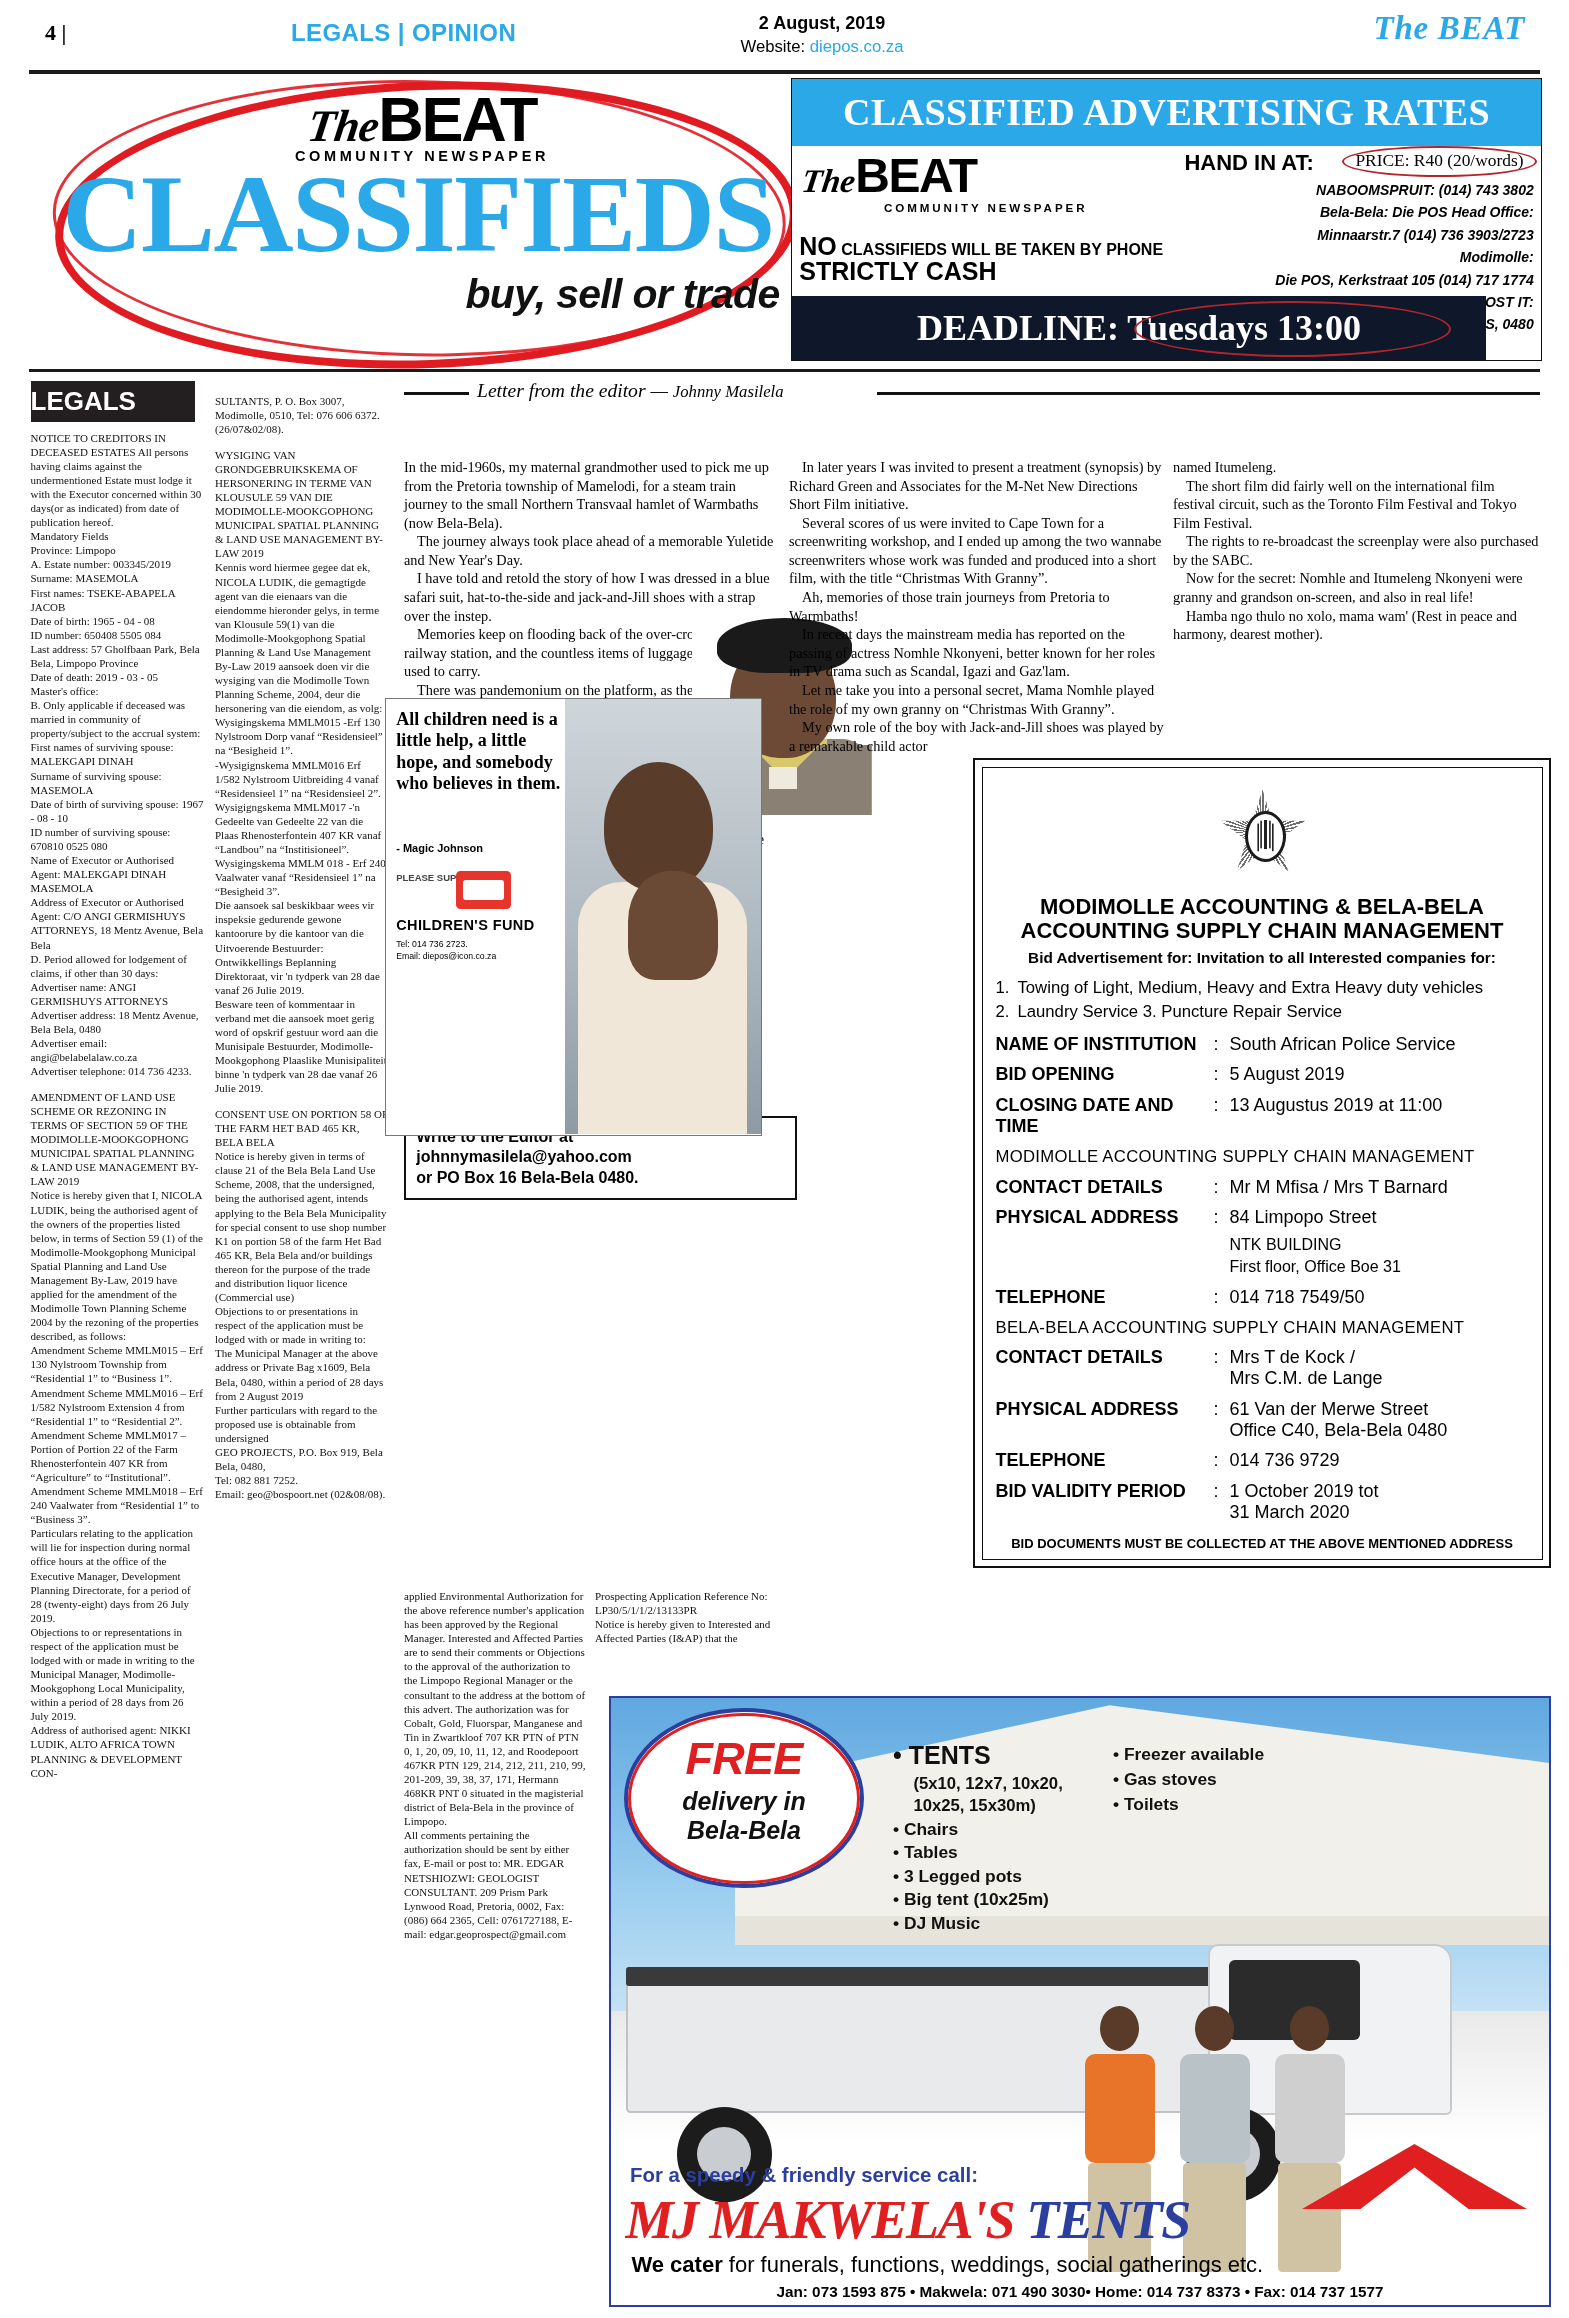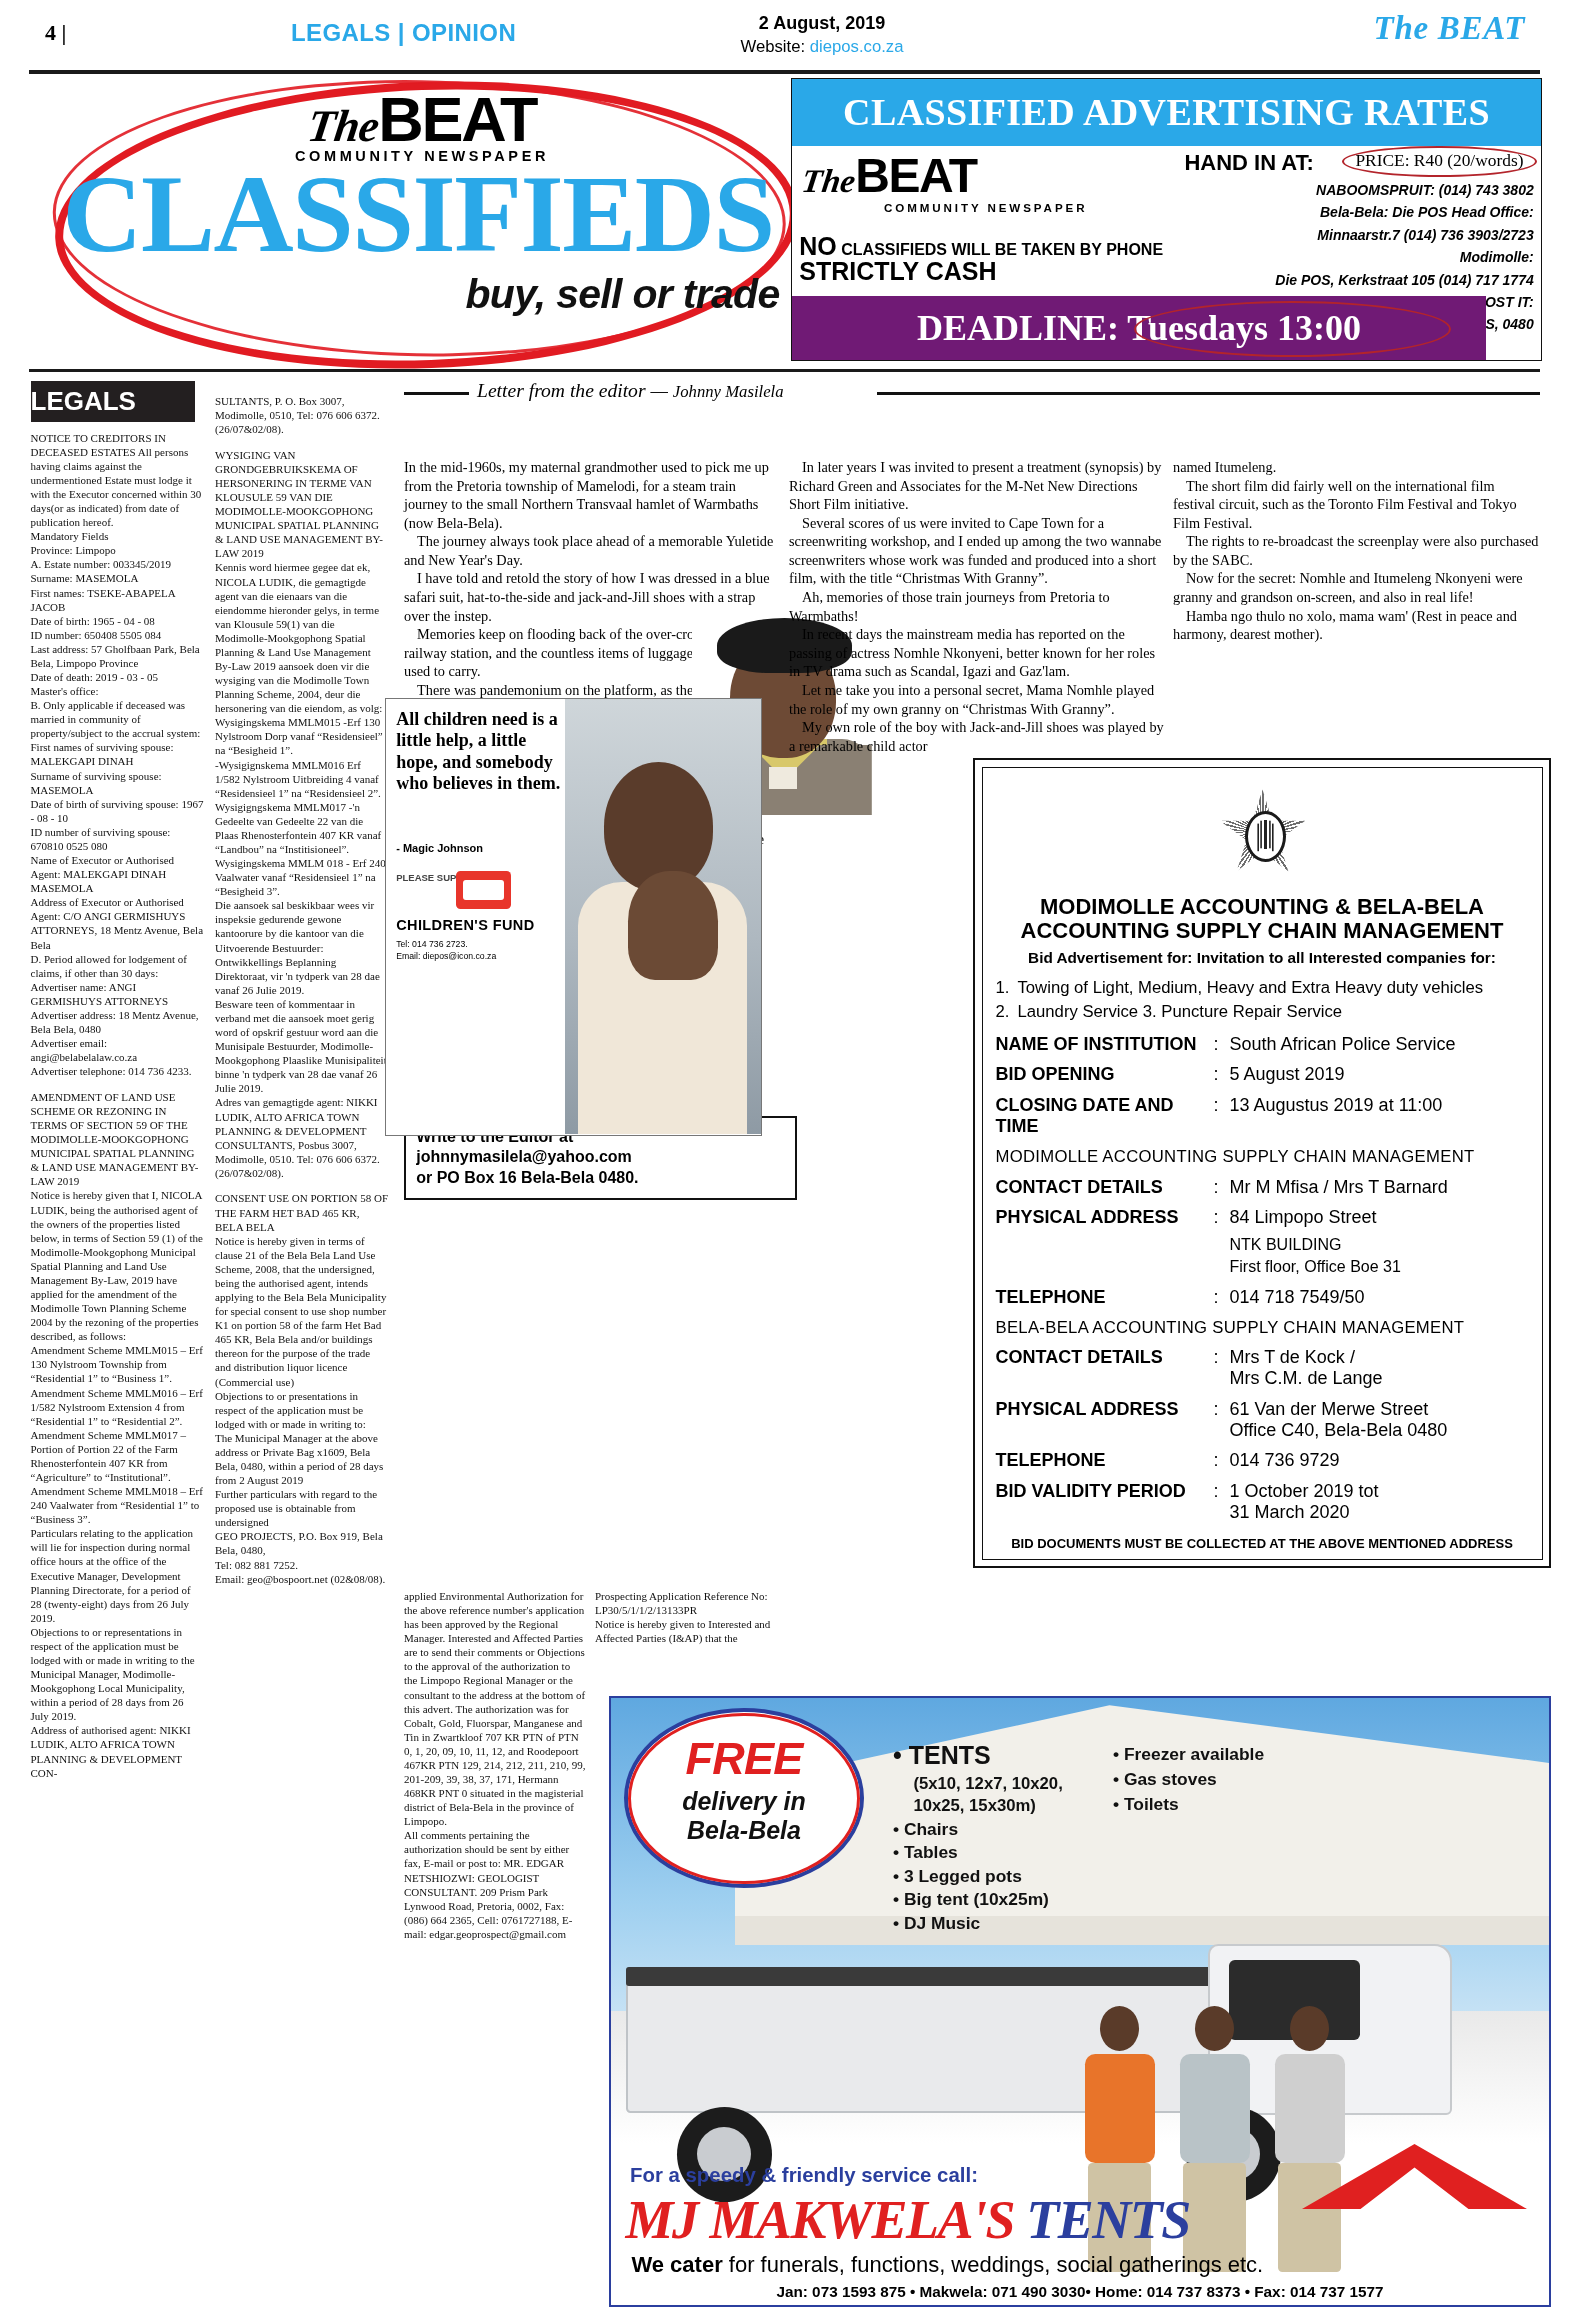--- a/index.html
+++ b/index.html
@@ -39,21 +39,21 @@
   .rb-left .bl2{font-family:"Liberation Sans",sans-serif;font-weight:bold;font-size:48px;letter-spacing:-1.5px;display:inline-block;}
   .rb-left .blsub{font-family:"Liberation Sans",sans-serif;font-weight:bold;font-size:11.6px;letter-spacing:2.9px;text-align:center;width:367px;margin-top:-2.9px;}
   .rb-no{position:absolute;left:7.3px;top:86px;font-family:"Liberation Sans",sans-serif;font-weight:bold;font-size:16px;}
   .rb-no b.big{font-size:25px;}
   .rb-cash{position:absolute;left:7.3px;top:111px;font-family:"Liberation Sans",sans-serif;font-weight:bold;font-size:25px;}
   .rb-right{position:absolute;right:7.3px;top:1.5px;width:342px;text-align:right;}
   .handin{position:absolute;left:-7.3px;top:2.9px;font-family:"Liberation Sans",sans-serif;font-weight:bold;font-size:22px;}
   .pricecircle{position:absolute;right:0;top:0;padding:2.9px 10.2px;font-family:"Liberation Serif",serif;font-size:17.4px;}
   .pricecircle .ell{position:absolute;left:-2.9px;top:-1.5px;right:-2.9px;bottom:-2.9px;border:2.2px solid #b3242b;border-radius:50%;}
   .addr{margin-top:32px;font-family:"Liberation Sans",sans-serif;font-style:italic;font-weight:bold;font-size:14px;line-height:1.6;}
-  .deadline{position:absolute;left:0;bottom:0;width:694px;height:64px;background:#701a75;}
+  .deadline{position:absolute;left:0;bottom:0;width:694px;height:64px;background:#0f172a;}
   .deadline span{display:block;text-align:center;line-height:64px;font-family:"Liberation Serif",serif;font-weight:bold;font-size:36px;color:#fff;}
   .dlcircle{position:absolute;left:342px;top:5.8px;width:313px;height:52px;border:2.9px solid #b3242b;border-radius:50%;}
 
   .rule-mid{position:absolute;left:29px;top:369px;width:1511px;height:2.9px;background:#1a1a1a;}
 
   
   .col{position:absolute;font-family:"Liberation Serif",serif;font-size:11px;line-height:1.28;text-align:left;color:#111;}
   .col p{margin:0;}
   .col .gap{height:11.6px;}
   .legalhead{width:164px;height:41px;background:#231f20;color:#fff;font-family:"Liberation Sans",sans-serif;font-weight:bold;font-size:26px;text-align:left;line-height:41px;margin-bottom:8.7px;}
@@ -289,21 +289,20 @@
     <p>SULTANTS, P. O. Box 3007, Modimolle, 0510, Tel: 076 606 6372. (26/07&amp;02/08).</p>
     <div class="gap"></div>
     <p>WYSIGING VAN GRONDGEBRUIKSKEMA OF HERSONERING IN TERME VAN KLOUSULE 59 VAN DIE MODIMOLLE-MOOKGOPHONG MUNICIPAL SPATIAL PLANNING &amp; LAND USE MANAGEMENT BY-LAW 2019</p>
     <p>Kennis word hiermee gegee dat ek, NICOLA LUDIK, die gemagtigde agent van die eienaars van die eiendomme hieronder gelys, in terme van Klousule 59(1) van die Modimolle-Mookgophong Spatial Planning &amp; Land Use Management By-Law 2019 aansoek doen vir die wysiging van die Modimolle Town Planning Scheme, 2004, deur die hersonering van die eiendom, as volg:</p>
     <p>Wysigingskema MMLM015 -Erf 130 Nylstroom Dorp vanaf “Residensieel” na “Besigheid 1”.</p>
     <p>-Wysigignskema MMLM016 Erf 1/582 Nylstroom Uitbreiding 4 vanaf “Residensieel 1” na “Residensieel 2”.</p>
     <p>Wysigigngskema MMLM017 -'n Gedeelte van Gedeelte 22 van die Plaas Rhenosterfontein 407 KR vanaf “Landbou” na “Institisioneel”.</p>
     <p>Wysigingskema MMLM 018 - Erf 240 Vaalwater vanaf “Residensieel 1” na “Besigheid 3”.</p>
     <p>Die aansoek sal beskikbaar wees vir inspeksie gedurende gewone kantoorure by die kantoor van die Uitvoerende Bestuurder: Ontwikkellings Beplanning Direktoraat, vir 'n tydperk van 28 dae vanaf 26 Julie 2019.</p>
     <p>Besware teen of kommentaar in verband met die aansoek moet gerig word of opskrif gestuur word aan die Munisipale  Bestuurder, Modimolle-Mookgophong Plaaslike Munisipaliteit binne 'n tydperk van 28 dae vanaf 26 Julie 2019.</p>
-    <p>Adres van gemagtigde agent: NIKKI LUDIK, ALTO AFRICA TOWN PLANNING &amp; DEVELOPMENT CONSULTANTS, Posbus 3007, Modimolle, 0510. Tel: 076 606 6372. (26/07&amp;02/08).</p>
     <div class="gap"></div>
     <p>CONSENT USE ON PORTION 58 OF THE FARM HET BAD 465 KR, BELA BELA</p>
     <p>Notice is hereby given in terms of clause 21 of the Bela Bela Land Use Scheme, 2008, that the undersigned, being the authorised agent, intends applying to the Bela Bela Municipality for special consent to use shop number K1 on portion 58 of the farm Het Bad 465 KR, Bela Bela and/or buildings thereon for the purpose of the trade and distribution liquor licence (Commercial use)</p>
     <p>Objections to or presentations in respect of the application must be lodged with or made in writing to:</p>
     <p>The Municipal Manager at the above address or Private Bag x1609, Bela Bela, 0480, within a period of 28 days from 2 August 2019</p>
     <p>Further particulars with regard to the proposed use is obtainable from undersigned</p>
     <p>GEO PROJECTS, P.O. Box 919, Bela Bela, 0480,</p>
     <p>Tel: 082 881 7252.</p>
     <p>Email: geo@bospoort.net (02&amp;08/08).</p>
     <div class="gap"></div>

